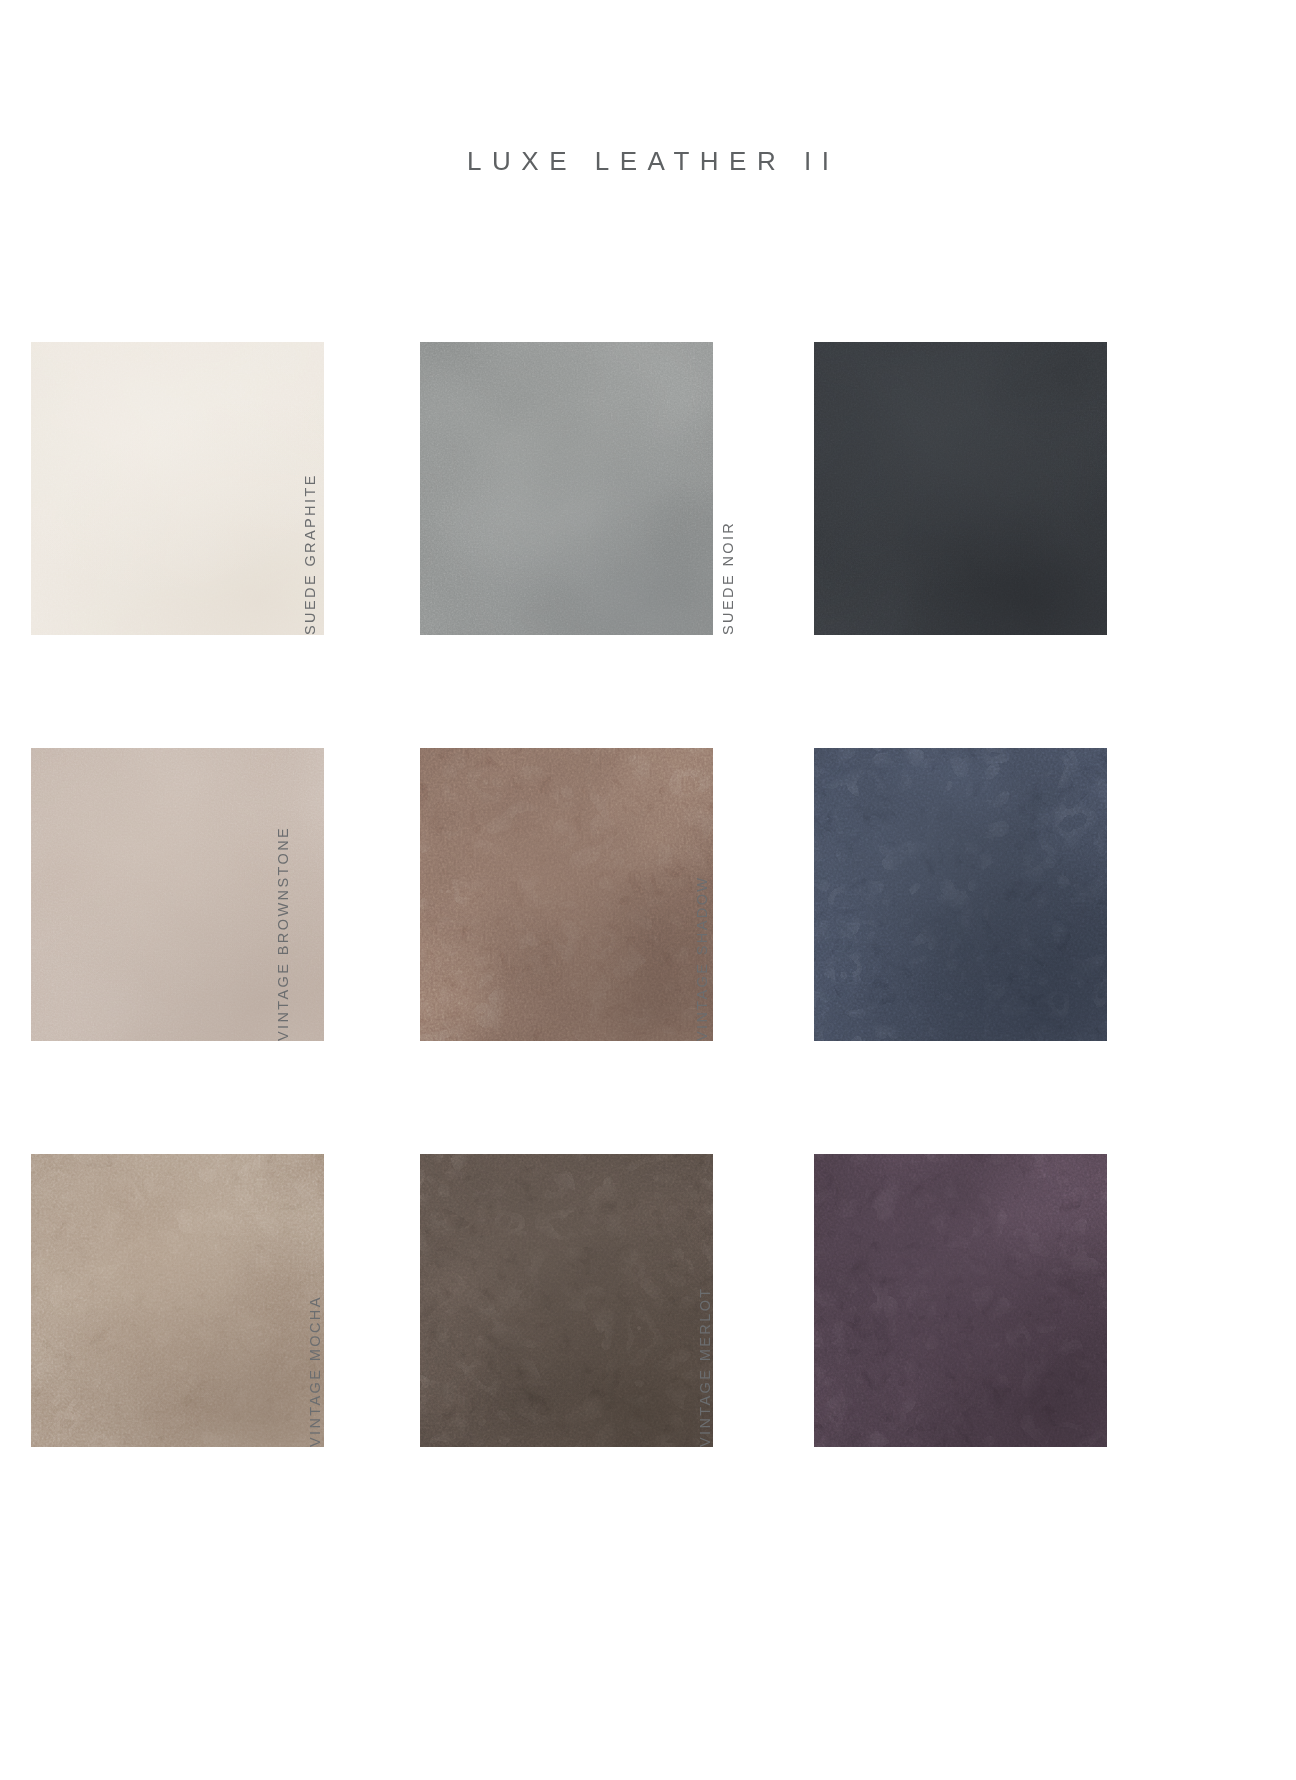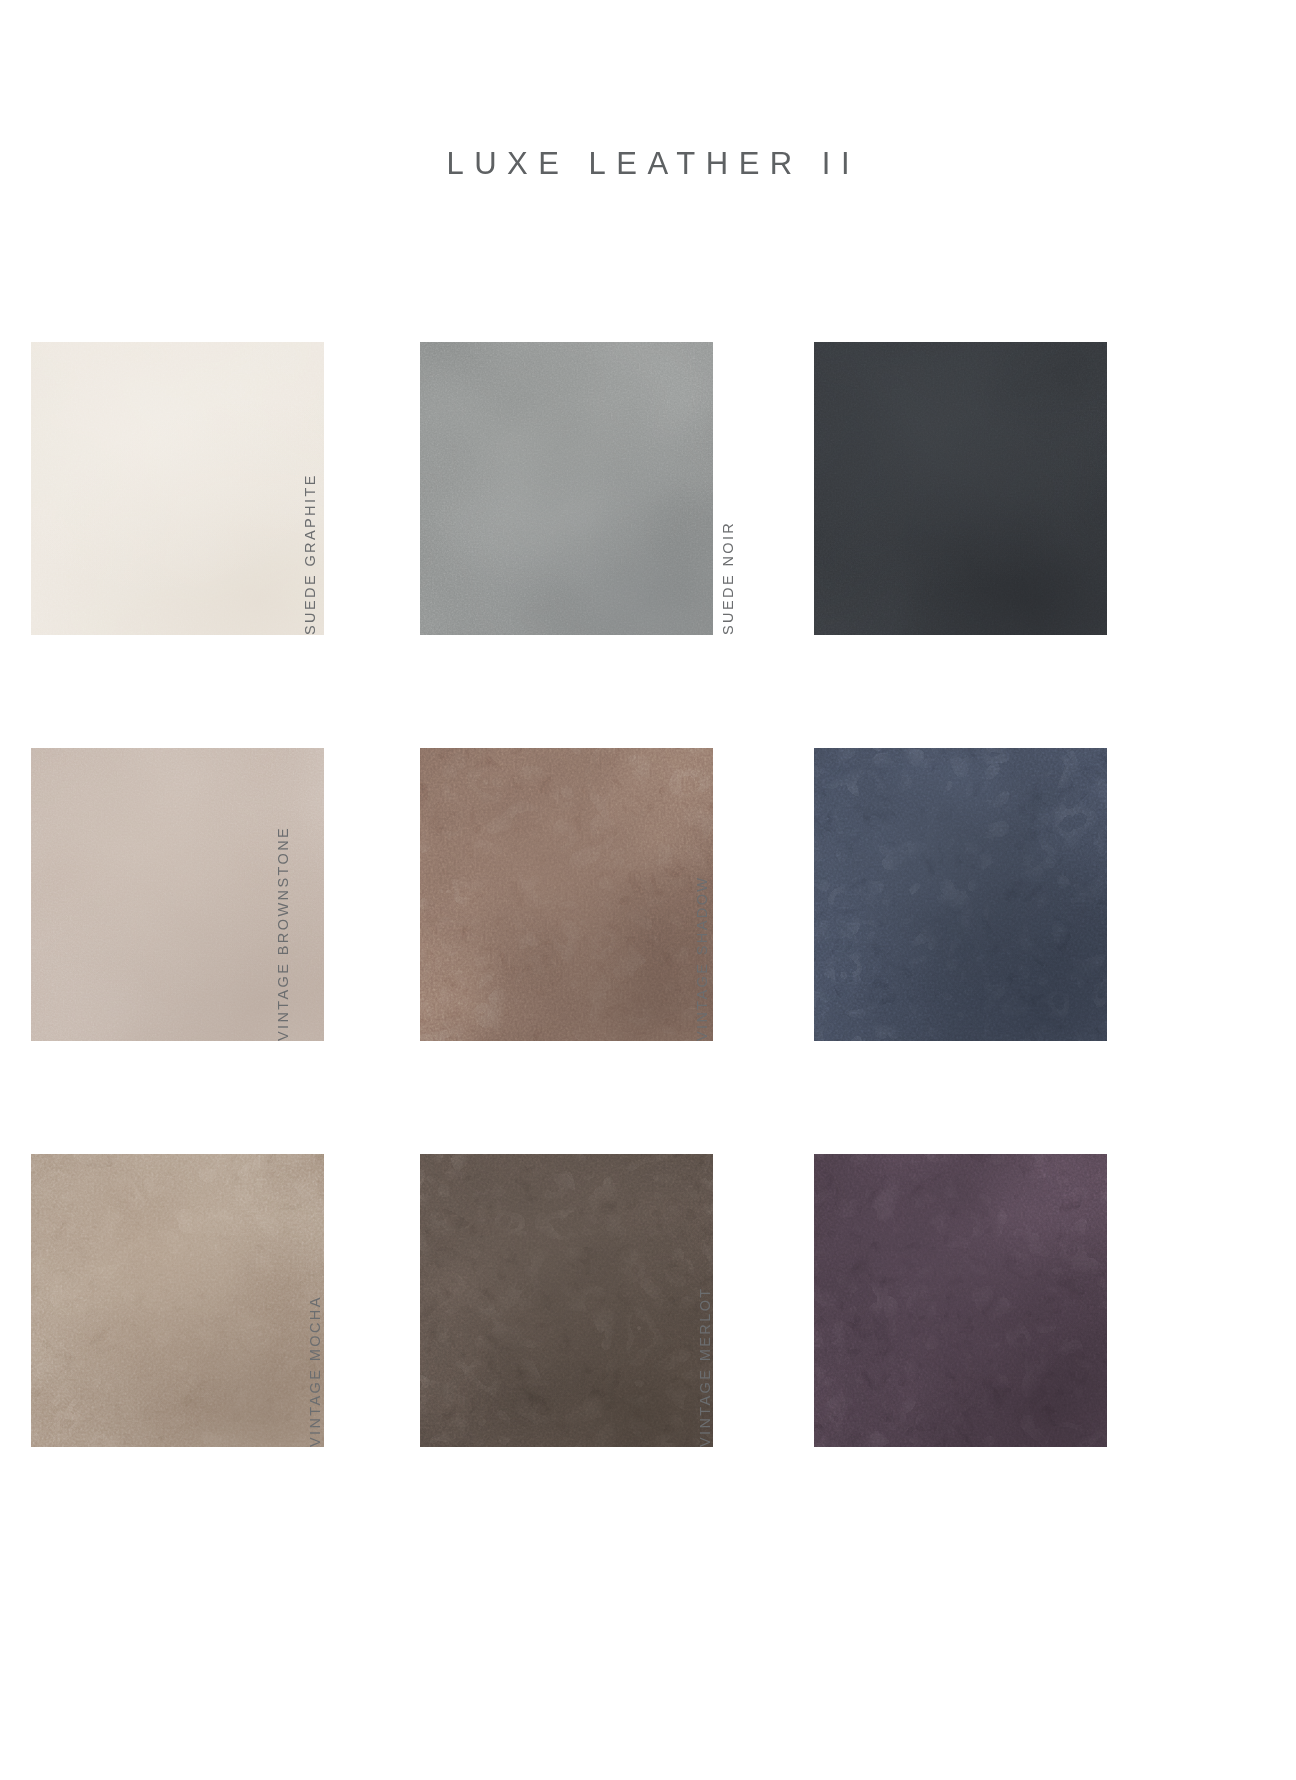--- a/index.html
+++ b/index.html
@@ -26,21 +26,21 @@
   .title-wrap {
     position: absolute;
     top: 148px;
     left: 0;
     width: 1296px;
     text-align: center;
   }
   .title {
     display: inline-block;
     font-family: "Liberation Sans", sans-serif;
-    font-size: 31px;
+    font-size: 26px;
     font-weight: 300;
     letter-spacing: 10.5px;
     text-indent: 10.5px;
     color: #5e6163;
     line-height: 1;
     white-space: nowrap;
   }
 
   
   .grid {

